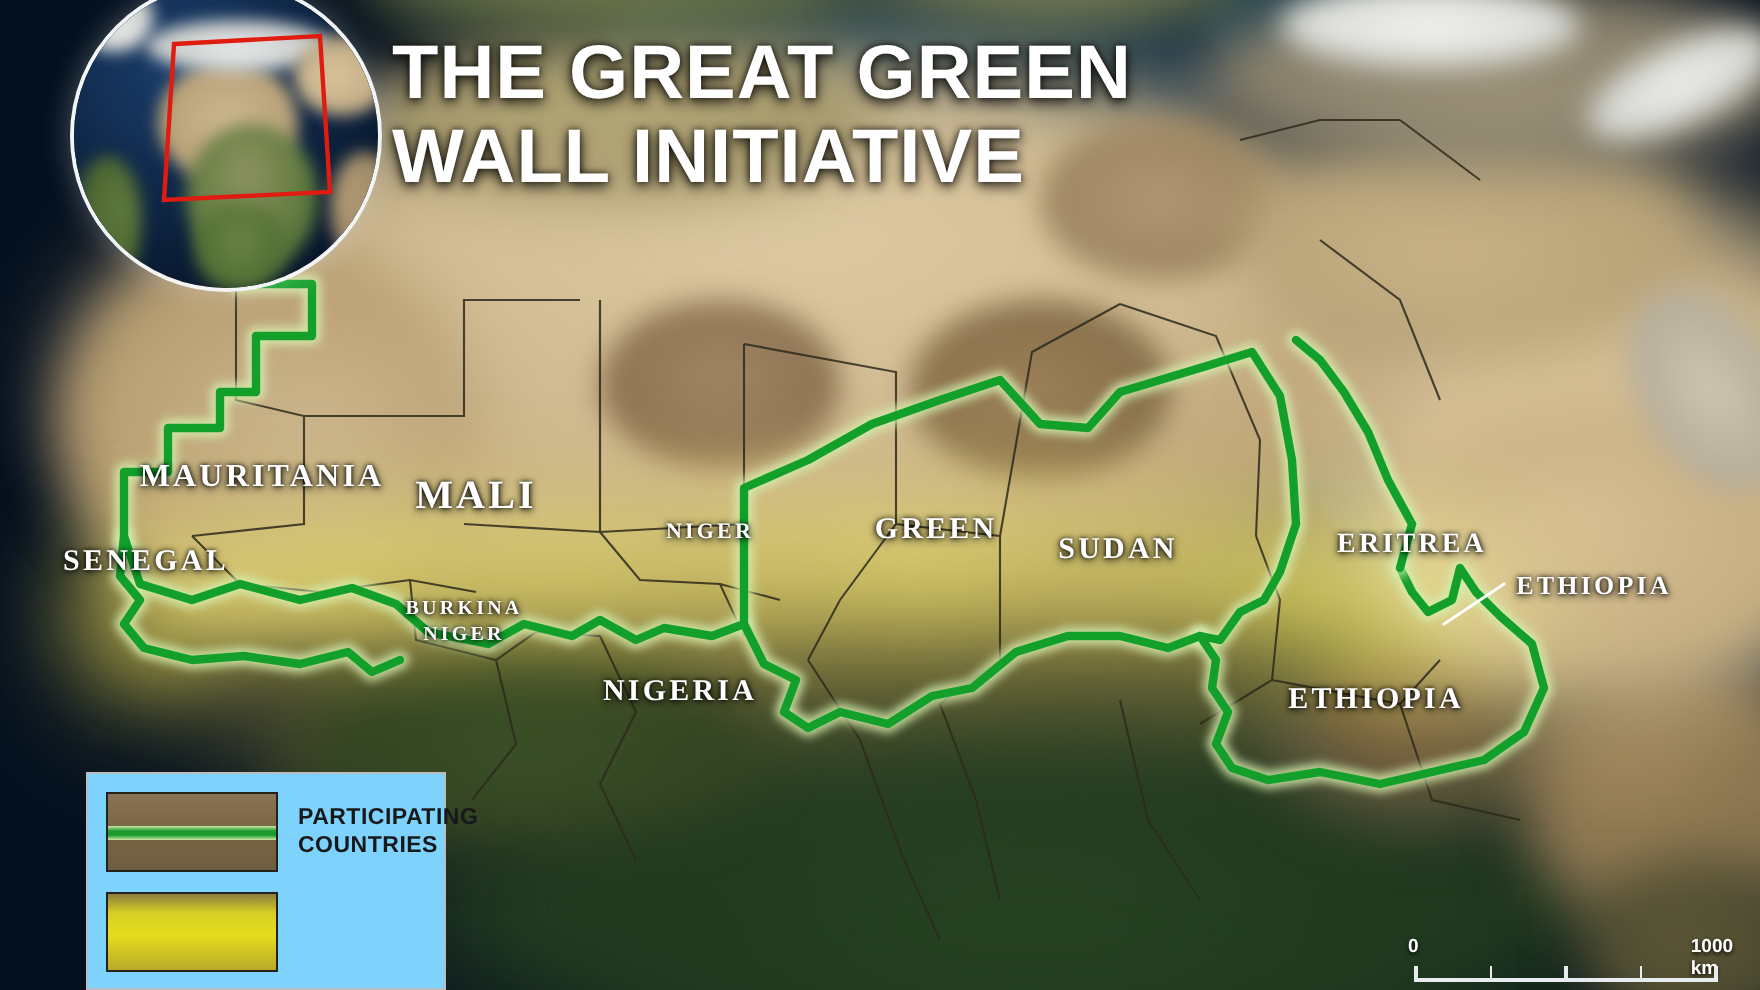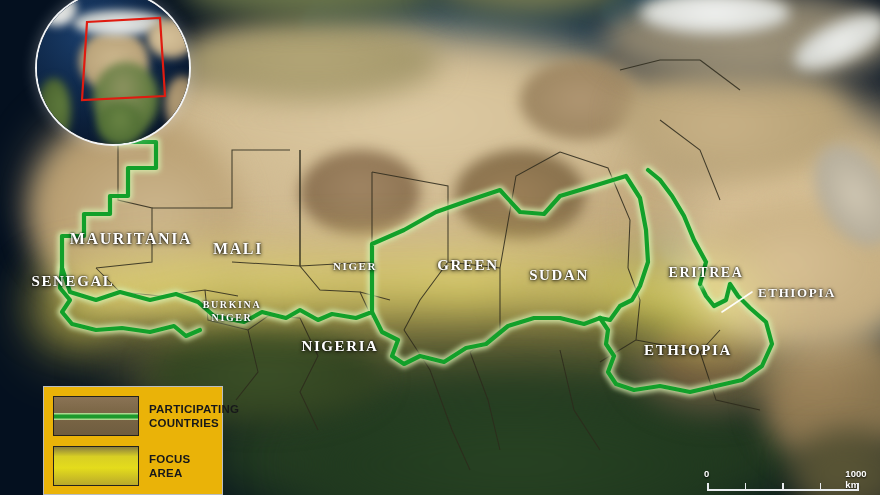--- a/index.html
+++ b/index.html
@@ -76,21 +76,21 @@
     text-shadow: 0 1px 4px rgba(0,0,0,.95), 0 0 2px rgba(0,0,0,.9);
     white-space:pre-line;
     text-align:center;
     transform: translateX(-50%);
     pointer-events:none;
   }
 
   
   #legend {
     position:absolute; left:43px; top:386px; width:180px; height:109px;
-    background:#eab308;
+    background:#7dd3fc;
     border:1px solid #b9bcc0;
     padding:9px 8px 0 9px;
   }
   .legrow { display:flex; align-items:center; margin-bottom:10px; }
   .swatch {
     width:86px; height:40px; flex:0 0 86px;
     border:1px solid #23211c;
     position:relative; overflow:hidden;
   }
   .swatch.part {
@@ -332,45 +332,46 @@
         background:radial-gradient(ellipse at 30% 40%, #b09a74 0%, #94805f 80%, #7b6a50 100%);"></div>
       <div class="gblob" style="left:0px;top:0px;width:40px;height:34px;
         background:radial-gradient(ellipse at 60% 70%, #e7e9e8 0%, #bcc0bc 75%, #8f9490 100%);"></div>
 
       <svg width="152" height="152" style="position:absolute;left:0;top:0;">
         <polygon points="50,30 123,26 128,104 45,108" fill="none" stroke="#e01b10" stroke-width="2.2"></polygon>
       </svg>
     </div>
   </div>
 
+  <div id="title">THE GREAT GREEN
+WALL INITIATIVE</div>
 
   <div id="country-labels">
       <div class="clabel" style="left: 131px; top: 229px; font-size: 16px; line-height: 19px;">MAURITANIA</div>
-      <div class="clabel" style="left: 238px; top: 239px; font-size: 16px; line-height: 19px;">MALI</div>
+      <div class="clabel" style="left: 238px; top: 239px; font-size: 20px; line-height: 19px;">MALI</div>
       <div class="clabel" style="left: 73px; top: 272px; font-size: 15px; line-height: 18px;">SENEGAL</div>
       <div class="clabel" style="left: 355px; top: 257px; font-size: 11px; line-height: 18px;">NIGER</div>
       <div class="clabel" style="left: 468px; top: 256px; font-size: 15px; line-height: 18px;">GREEN</div>
       <div class="clabel" style="left: 559px; top: 266px; font-size: 15px; line-height: 18px;">SUDAN</div>
       <div class="clabel" style="left: 706px; top: 264px; font-size: 14px; line-height: 17px;">ERITREA</div>
       <div class="clabel" style="left: 797px; top: 285px; font-size: 13px; line-height: 16px;">ETHIOPIA</div>
       <div class="clabel" style="left: 232px; top: 298px; font-size: 10px; line-height: 13px;">BURKINA
 NIGER</div>
       <div class="clabel" style="left: 340px; top: 337px; font-size: 15px; line-height: 18px;">NIGERIA</div>
       <div class="clabel" style="left: 688px; top: 341px; font-size: 15px; line-height: 18px;">ETHIOPIA</div>
     </div>
 
   <div id="legend">
     <div class="legrow">
       <div class="swatch part"></div>
       <div class="legtxt">PARTICIPATING
 COUNTRIES</div>
     </div>
     <div class="legrow">
       <div class="swatch focus"></div>
-      <div class="legtxt">FOCUS AREA</div>
     </div>
   </div>
 
   <div id="scale">
     <div class="nums" id="scale-nums">
         <span style="left: 0%; transform: translateX(-3px);">0</span>
         <span style="left: 50%; transform: translateX(-50%); margin-top: 32px;">500</span>
         <span style="left: 100%; transform: translateX(-55%);">1000 km</span>
       </div>
     <div class="bar" id="scale-bar-ticks">

